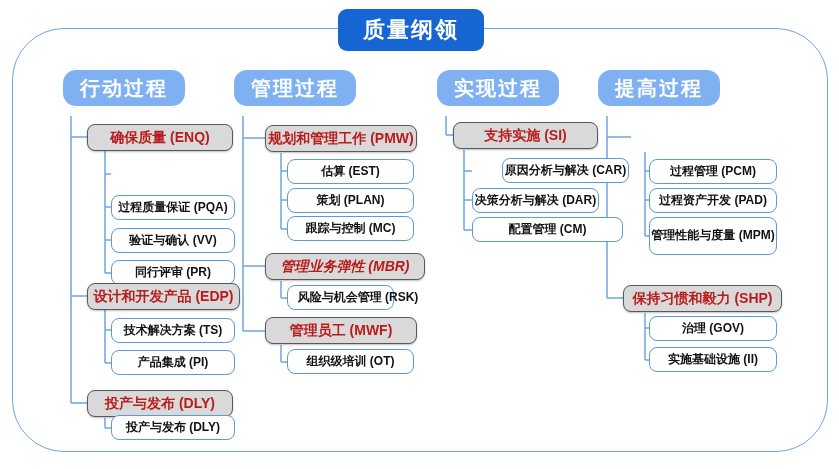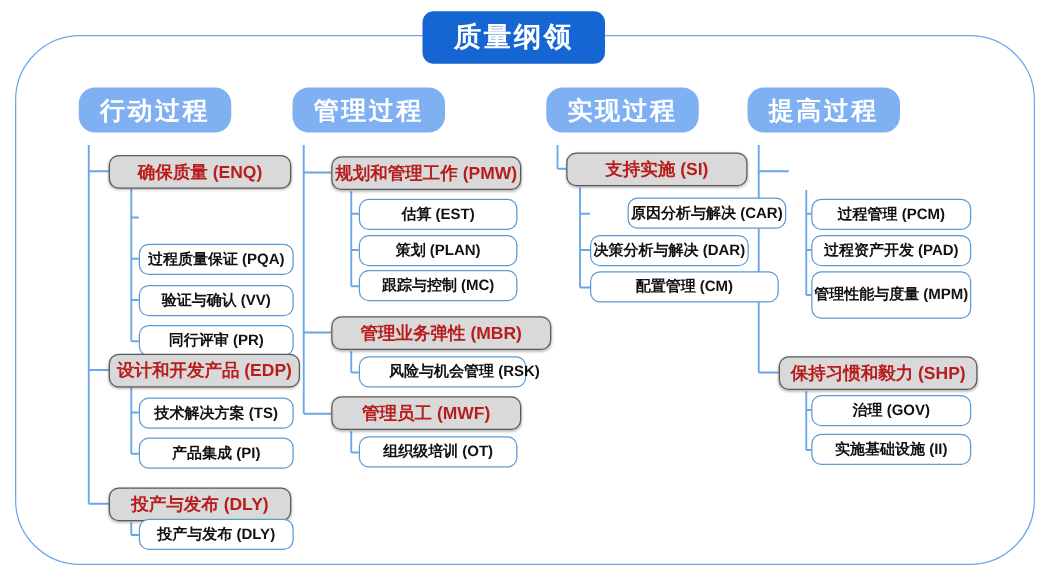--- a/index.html
+++ b/index.html
@@ -79,22 +79,22 @@
   <div class="gbox" style="left:87px;top:283px;width:153px;">设计和开发产品 (EDP)</div>
   <div class="wbox" style="left:111px;top:318px;width:124px;">技术解决方案 (TS)</div>
   <div class="wbox" style="left:111px;top:350px;width:124px;">产品集成 (PI)</div>
   <div class="gbox" style="left:87px;top:390px;width:146px;">投产与发布 (DLY)</div>
   <div class="wbox" style="left:111px;top:415px;width:124px;">投产与发布 (DLY)</div>
 
   <div class="gbox" style="left:265px;top:125px;width:152px;">规划和管理工作 (PMW)</div>
   <div class="wbox" style="left:287px;top:159px;width:127px;">估算 (EST)</div>
   <div class="wbox" style="left:287px;top:188px;width:127px;">策划 (PLAN)</div>
   <div class="wbox" style="left:287px;top:216px;width:127px;">跟踪与控制 (MC)</div>
-  <div class="gbox" style="left:265px;top:253px;width:176px;">管理业务弹性 (MBR)</div>
-  <div class="wbox" style="left:287px;top:285px;width:134px;padding-left:35px;">风险与机会管理 (RSK)</div>
+  <div class="gbox" style="left:265px;top:253px;width:160px;font-style:italic;">管理业务弹性 (MBR)</div>
+  <div class="wbox" style="left:287px;top:285px;width:107px;padding-left:35px;">风险与机会管理 (RSK)</div>
   <div class="gbox" style="left:265px;top:317px;width:152px;">管理员工 (MWF)</div>
   <div class="wbox" style="left:287px;top:349px;width:127px;">组织级培训 (OT)</div>
 
   <div class="gbox" style="left:453px;top:122px;width:145px;">支持实施 (SI)</div>
   <div class="wbox" style="left:472px;top:158px;width:127px;margin-left:30px;">原因分析与解决 (CAR)</div>
   <div class="wbox" style="left:472px;top:188px;width:127px;">决策分析与解决 (DAR)</div>
   <div class="wbox" style="left:472px;top:217px;width:151px;">配置管理 (CM)</div>
 
   <div class="wbox" style="left:649px;top:159px;width:128px;">过程管理 (PCM)</div>
   <div class="wbox" style="left:649px;top:188px;width:128px;">过程资产开发 (PAD)</div>

